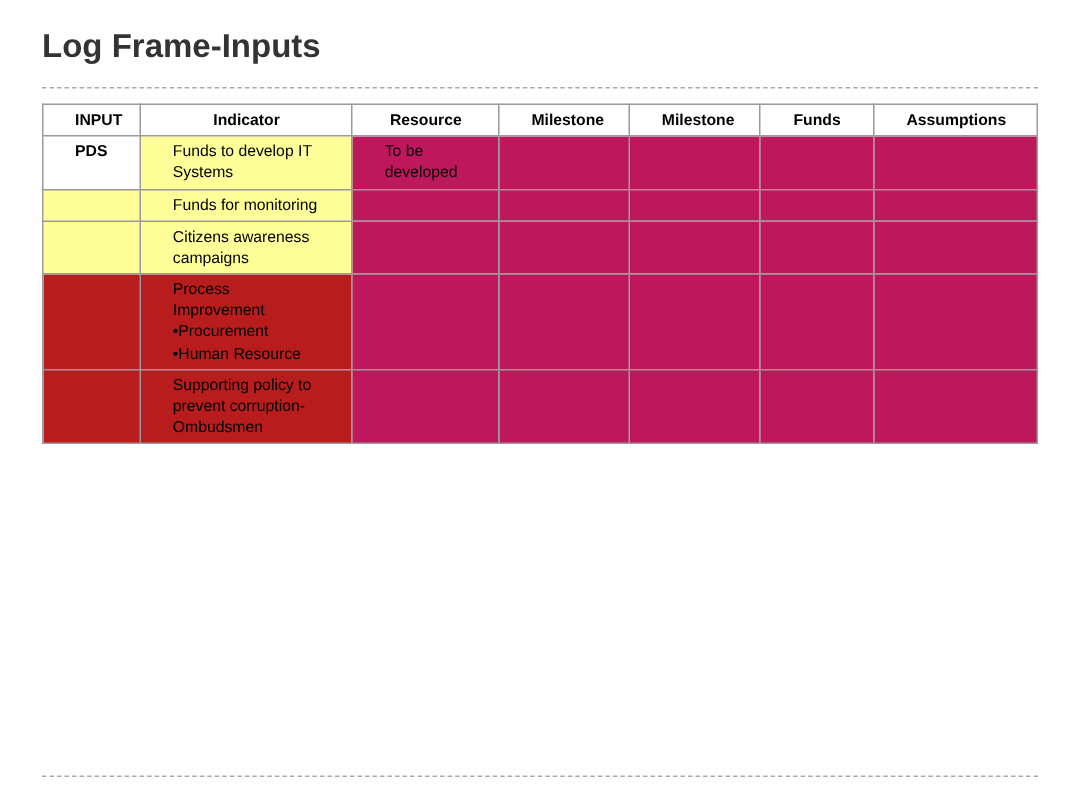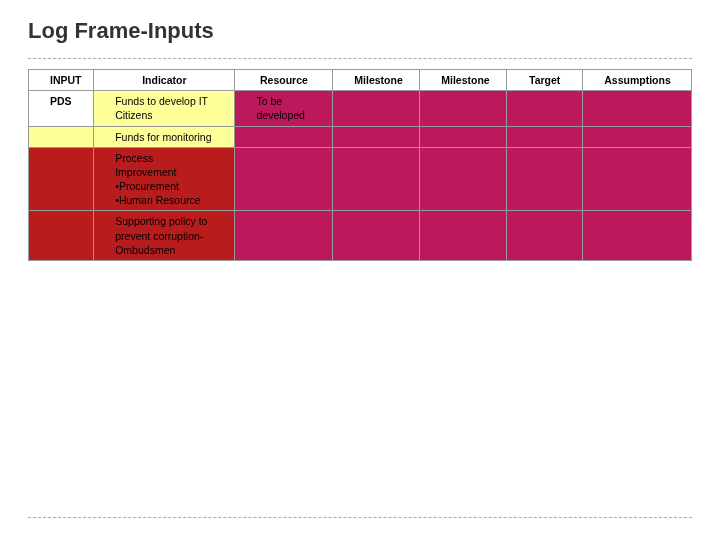--- a/index.html
+++ b/index.html
@@ -95,46 +95,55 @@
       <col class="col-target">
       <col class="col-assumptions">
     </colgroup>
     <thead>
       <tr>
         <th>INPUT</th>
         <th>Indicator</th>
         <th>Resource</th>
         <th>Milestone</th>
         <th>Milestone</th>
-        <th>Target</th>
+        <th>Funds</th>
         <th>Assumptions</th>
       </tr>
     </thead>
     <tbody>
 
       <tr>
         <td class="bg-yellow input-cell">PDS</td>
-        <td class="bg-yellow">Funds to develop IT Citizens</td>
+        <td class="bg-yellow">Funds to develop IT Systems</td>
         <td class="bg-white">To be developed</td>
         <td class="bg-white"></td>
         <td class="bg-white"></td>
         <td class="bg-white"></td>
         <td class="bg-white"></td>
       </tr>
 
       <tr>
         <td class="bg-yellow"></td>
         <td class="bg-yellow">Funds for monitoring</td>
         <td class="bg-white"></td>
         <td class="bg-white"></td>
         <td class="bg-white"></td>
         <td class="bg-white"></td>
         <td class="bg-white"></td>
       </tr>
 
+      <tr>
+        <td class="bg-yellow"></td>
+        <td class="bg-yellow">Citizens awareness campaigns</td>
+        <td class="bg-white"></td>
+        <td class="bg-white"></td>
+        <td class="bg-white"></td>
+        <td class="bg-white"></td>
+        <td class="bg-white"></td>
+      </tr>
 
       <tr>
         <td class="bg-green"></td>
         <td class="bg-green">Process Improvement<br>•Procurement<br>•Human Resource</td>
         <td class="bg-white"></td>
         <td class="bg-white"></td>
         <td class="bg-white"></td>
         <td class="bg-white"></td>
         <td class="bg-white"></td>
       </tr>

